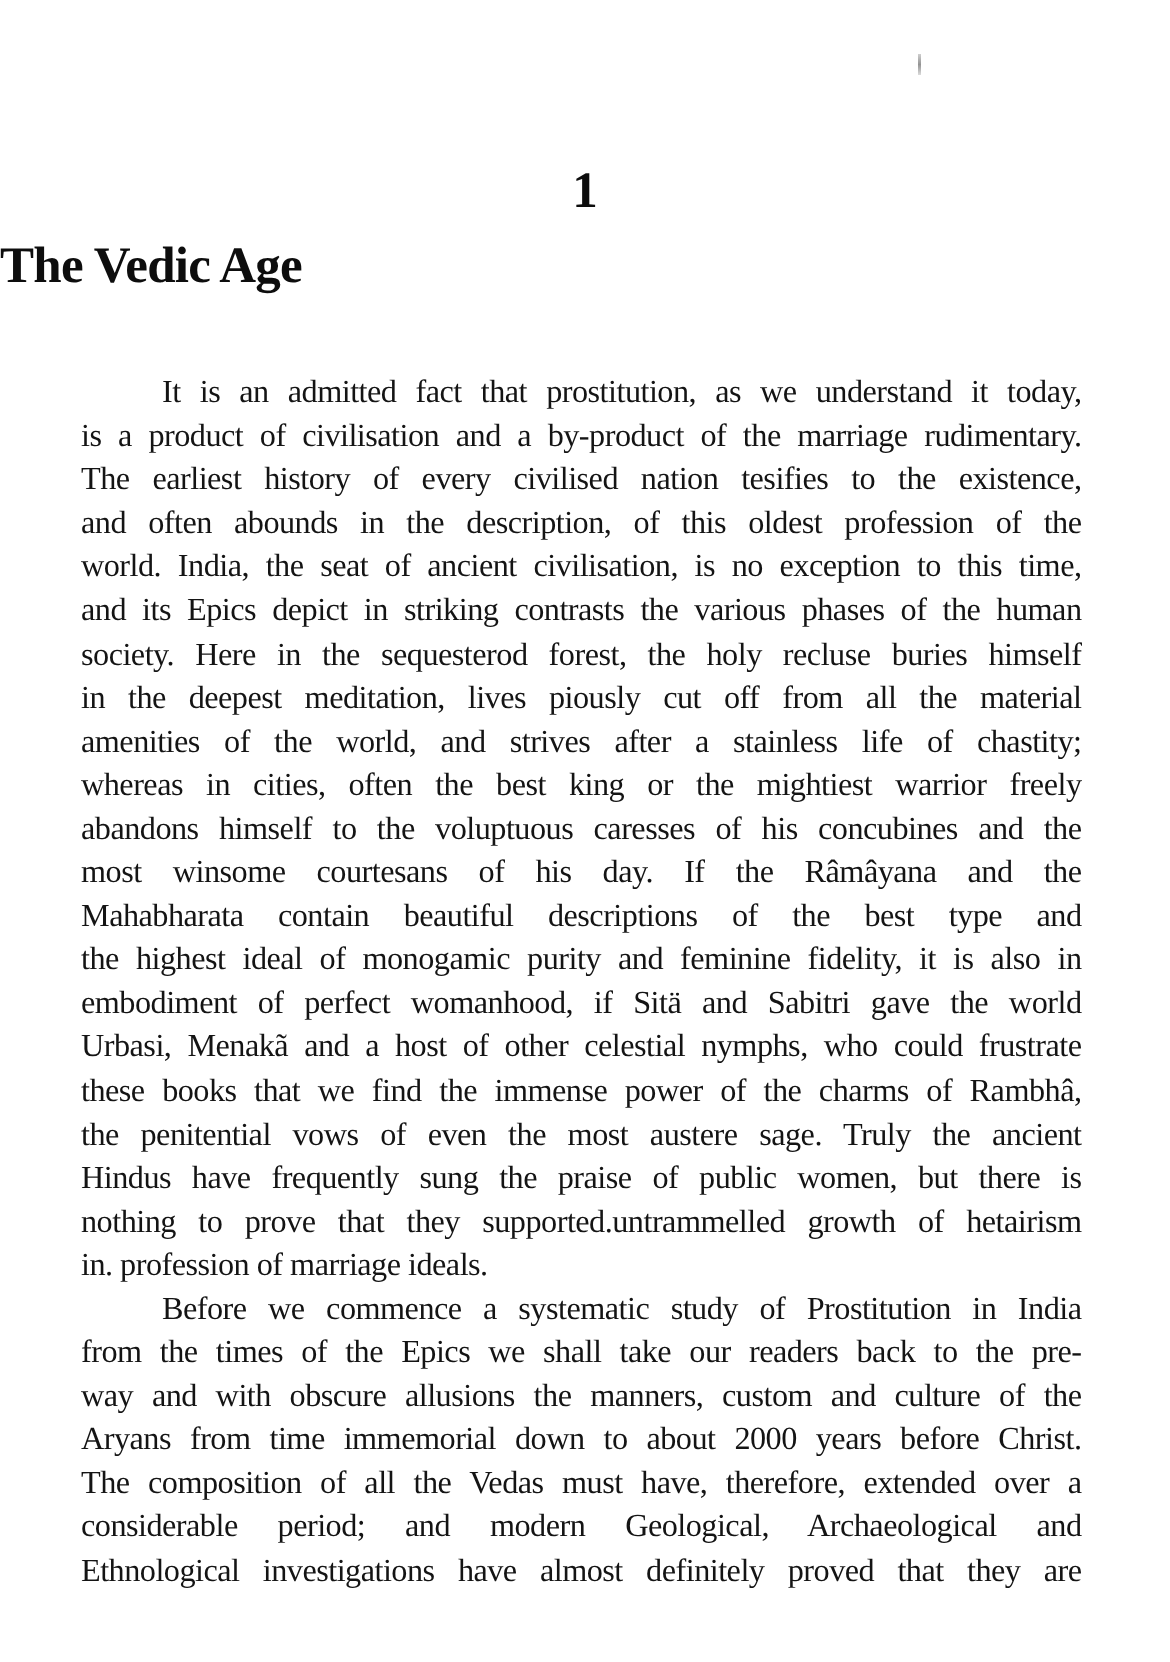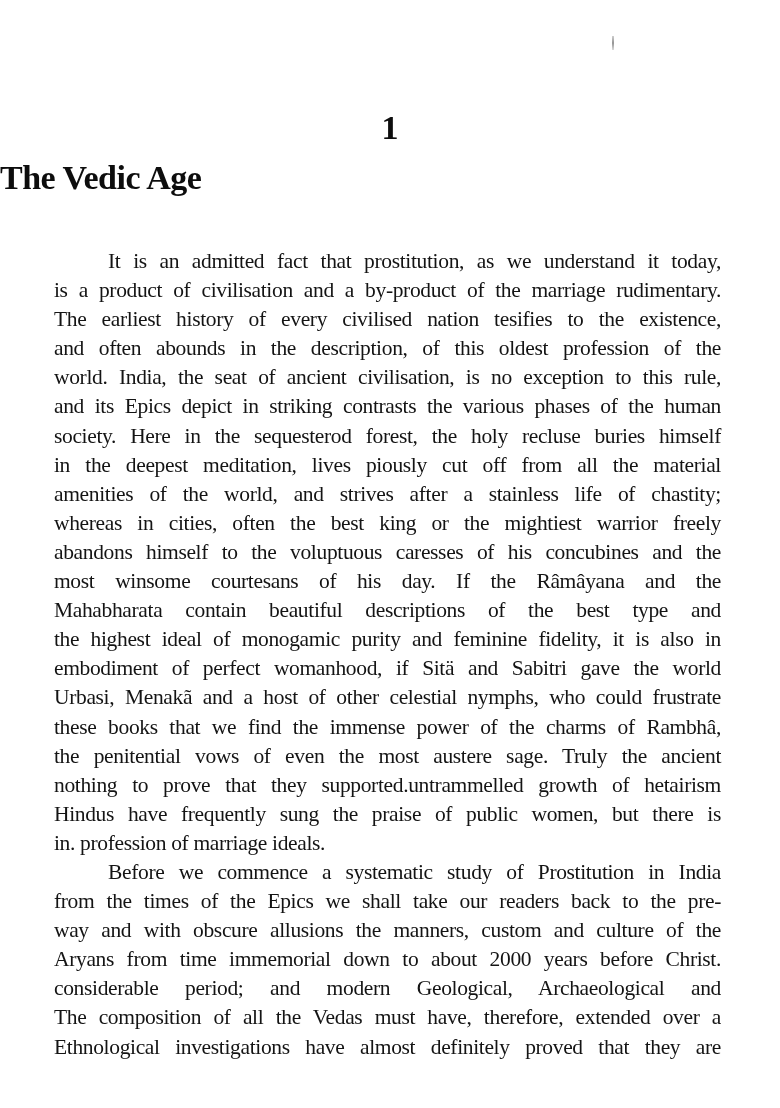--- a/index.html
+++ b/index.html
@@ -86,38 +86,38 @@
   <div class="speck"></div>
 
   <div class="chapter-number">1</div>
   <div class="chapter-title">The Vedic Age</div>
 
   <div class="body-text">
     <span class="line indent">It is an admitted fact that prostitution, as we understand it today,</span>
     <span class="line">is a product of civilisation and a by-product of the marriage rudimentary.</span>
     <span class="line">The earliest history of every civilised nation tesifies to the existence,</span>
     <span class="line">and often abounds in the description, of this oldest profession of the</span>
-    <span class="line">world. India, the seat of ancient civilisation, is no exception to this rule,</span>
+    <span class="line">world. India, the seat of ancient civilisation, is no exception to this time,</span>
     <span class="line">and its Epics depict in striking contrasts the various phases of the human</span>
     <span class="line">society. Here in the sequesterod forest, the holy recluse buries himself</span>
     <span class="line">in the deepest meditation, lives piously cut off from all the material</span>
     <span class="line">amenities of the world, and strives after a stainless life of chastity;</span>
     <span class="line">whereas in cities, often the best king or the mightiest warrior freely</span>
     <span class="line">abandons himself to the voluptuous caresses of his concubines and the</span>
     <span class="line">most winsome courtesans of his day. If the Râmâyana and the</span>
     <span class="line">Mahabharata contain beautiful descriptions of the best type and</span>
     <span class="line">the highest ideal of monogamic purity and feminine fidelity, it is also in</span>
     <span class="line">embodiment of perfect womanhood, if Sitä and Sabitri gave the world</span>
     <span class="line">Urbasi, Menakã and a host of other celestial nymphs, who could frustrate</span>
     <span class="line">these books that we find the immense power of the charms of Rambhâ,</span>
     <span class="line">the penitential vows of even the most austere sage. Truly the ancient</span>
+    <span class="line">Hindus have frequently sung the praise of public women, but there is</span>
     <span class="line">nothing to prove that they supported.untrammelled growth of hetairism</span>
-    <span class="line">Hindus have frequently sung the praise of public women, but there is</span>
     <span class="line last">in. profession of marriage ideals.</span>
     <span class="line indent">Before we commence a systematic study of Prostitution in India</span>
     <span class="line">from the times of the Epics we shall take our readers back to the pre-</span>
     <span class="line">way and with obscure allusions the manners, custom and culture of the</span>
     <span class="line">Aryans from time immemorial down to about 2000 years before Christ.</span>
+    <span class="line">The composition of all the Vedas must have, therefore, extended over a</span>
     <span class="line">considerable period; and modern Geological, Archaeological and</span>
-    <span class="line">The composition of all the Vedas must have, therefore, extended over a</span>
     <span class="line">Ethnological investigations have almost definitely proved that they are</span>
   </div>
 </div>
 
 </body></html>

